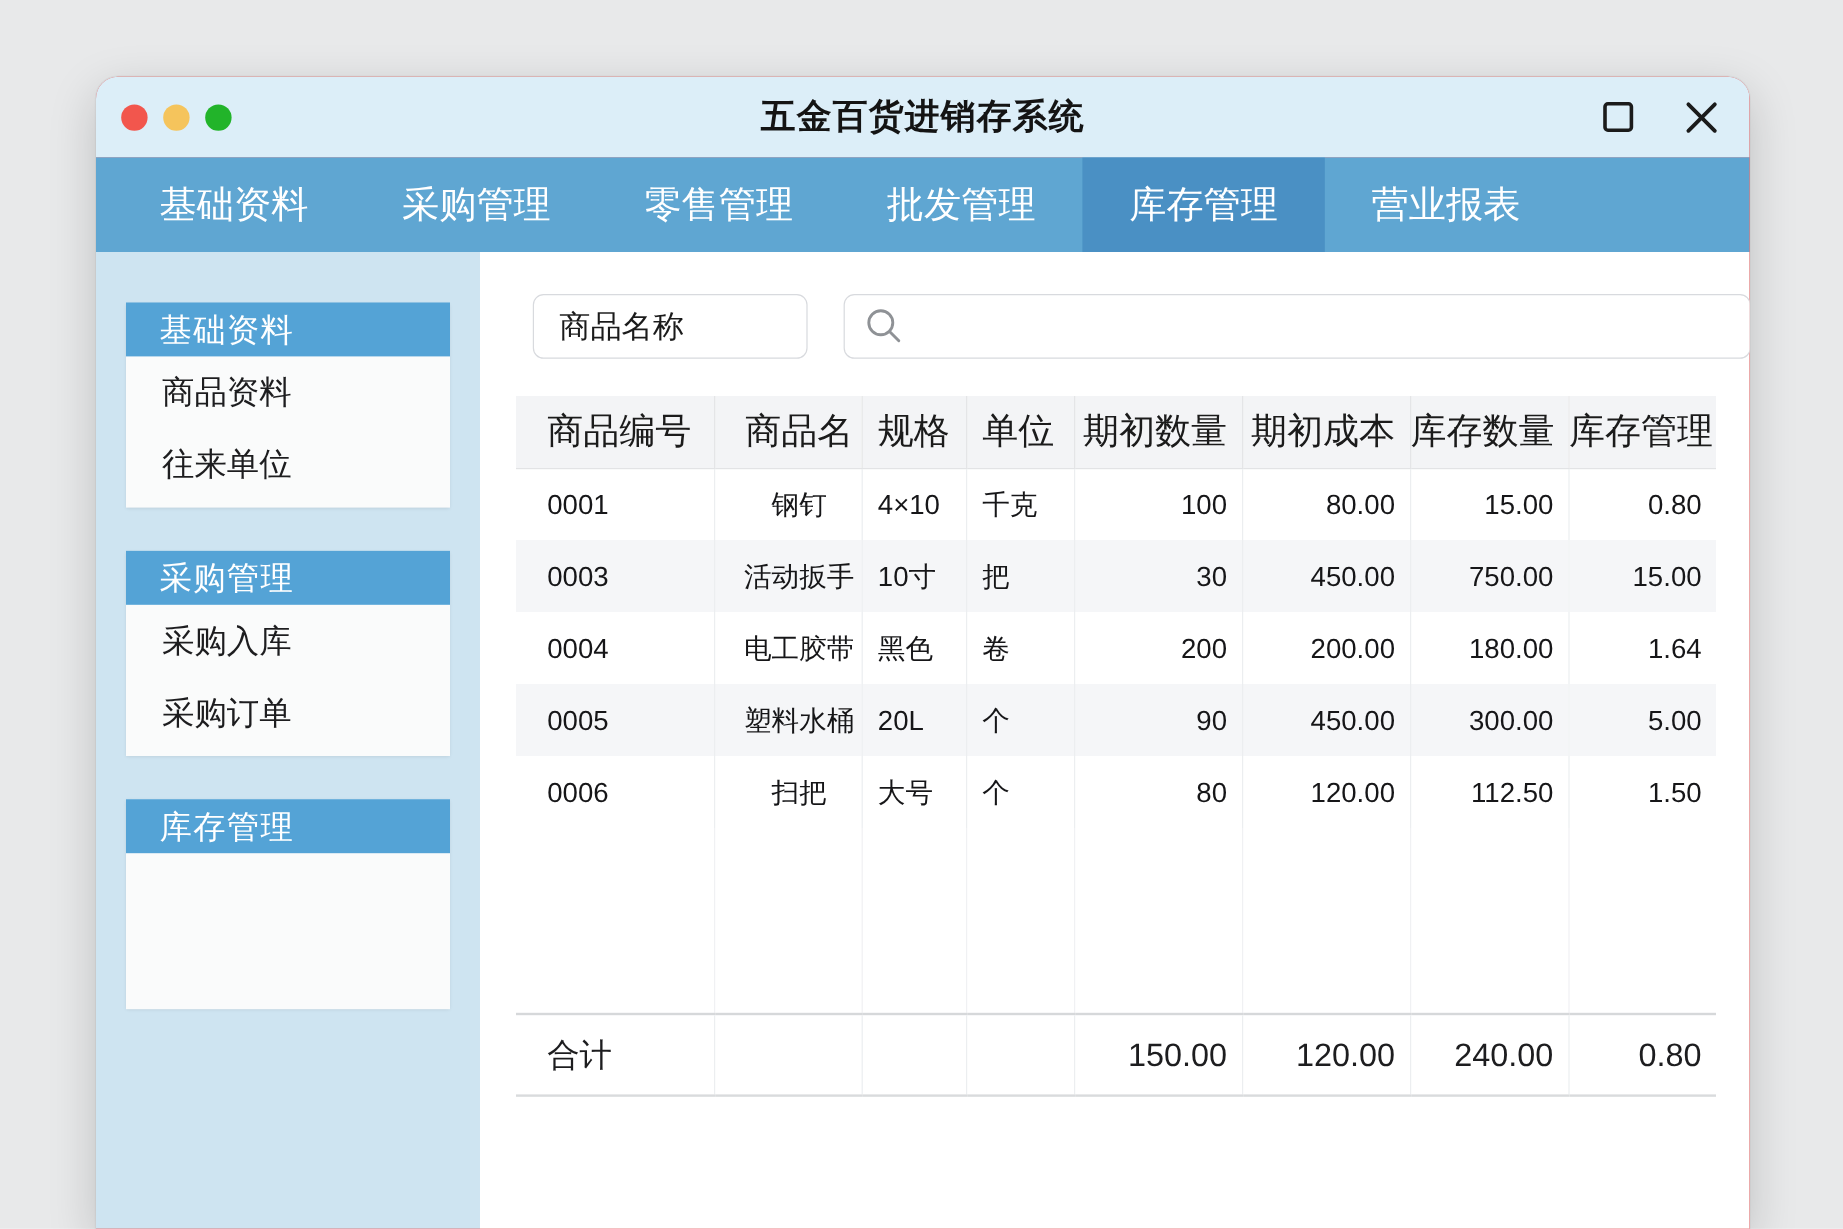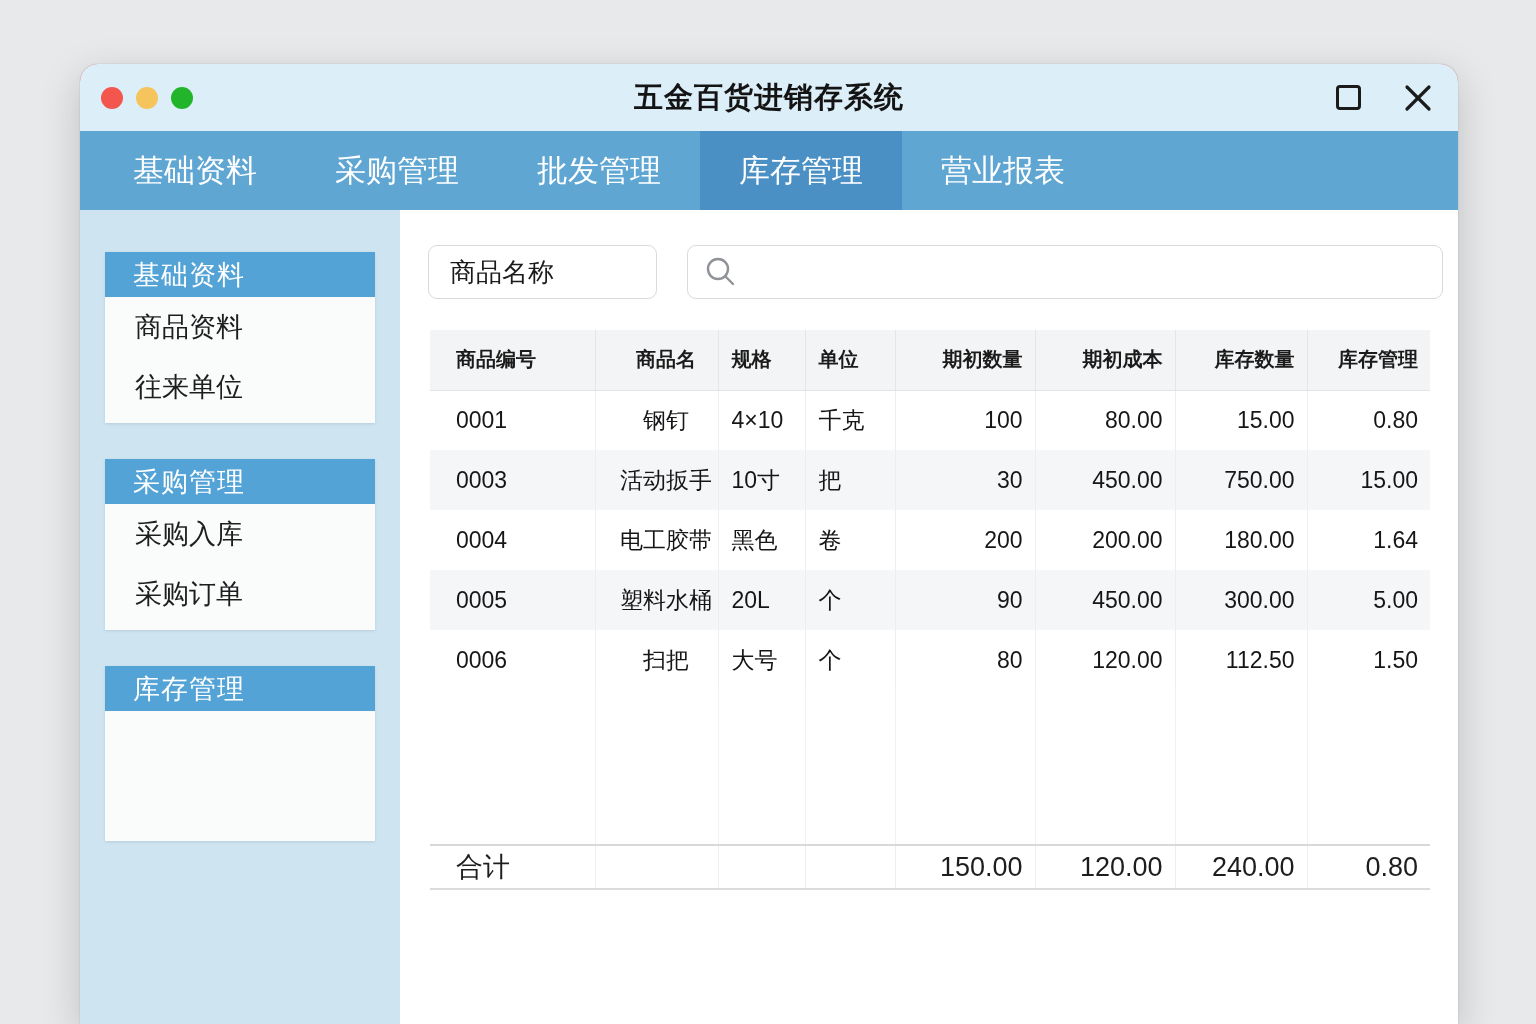--- a/index.html
+++ b/index.html
@@ -51,58 +51,58 @@
   }
   .side-item{
     height:60px; display:flex; align-items:center; padding-left:30px;
     font-size:27px; color:#1d1d1f; cursor:pointer;
   }
   .side-pad{ height:130px; }
 
   .main{ flex:1; background:#fff; height:100%; position:relative; }
 
   
-  .search-row{ position:absolute; left:28px; top:35px; display:flex; gap:30px; }
+  .search-row{ position:absolute; left:44px; top:35px; display:flex; gap:30px; }
   .field-label{
     width:229px; height:54px; background:#fff; border:1px solid #d8dade; border-radius:9px;
     display:flex; align-items:center; padding-left:21px; font-size:26px; color:#1b1b1b;
   }
   .search-box{
     width:756px; height:54px; background:#fff; border:1px solid #d8dade; border-radius:9px;
     display:flex; align-items:center; padding-left:16px;
   }
   .search-box svg{ flex:0 0 auto; }
   .search-box input{
     flex:1; border:none; outline:none; height:100%; font-size:25px; background:transparent; padding:0 12px;
     font-family:inherit;
   }
 
   
   .tbl-wrap{ position:absolute; left:30px; top:120px; width:1000px; }
   table{ border-collapse:collapse; table-layout:fixed; width:1000px; }
   thead td{
-    height:60px; background:#f3f4f6; font-size:20px; color:#1b1b1b;
-    border-bottom:1px solid #e2e3e5; border-right:1px solid #e4e5e7;font-weight:bold;
+    height:60px; background:#f3f4f6; font-size:30px; color:#1b1b1b;
+    border-bottom:1px solid #e2e3e5; border-right:1px solid #e4e5e7;
   }
   thead td:last-child{ border-right:none; }
   td{ overflow:hidden; white-space:nowrap; }
   tbody td{
     height:60px; font-size:23px; color:#161618;
     border-right:1px solid #eceef0;
   }
   tbody td:last-child{ border-right:none; }
   tbody tr:nth-child(even){ background:#f5f6f8; }
   td.c-left{ text-align:left; padding-left:26px; }
   td.c-name{ text-align:center; padding-left:19px; }
   td.c-small{ text-align:left; padding-left:13px; }
   td.c-num{ text-align:right; padding-right:12px; }
   tr.filler td{ height:155px; background:#fff; border-right:1px solid #f0f1f3; }
   tr.filler td:last-child{ border-right:none; }
   tr.total td{
-    height:44px; background:#fff; font-size:27px;
+    height:68px; background:#fff; font-size:27px;
     border-top:2px solid #d6d8da; border-bottom:2px solid #d9dbdd;
     border-right:1px solid #eceef0;
   }
   tr.total td:last-child{ border-right:none; }
 </style>
 </head>
 <body>
 
 <div class="page">
   <div class="window">
@@ -123,20 +123,21 @@
             <line x1="4" y1="4" x2="26" y2="26" stroke="#1b1b1b" stroke-width="3.2" stroke-linecap="round"></line>
             <line x1="26" y1="4" x2="4" y2="26" stroke="#1b1b1b" stroke-width="3.2" stroke-linecap="round"></line>
           </svg>
         </div>
       </div>
     </div>
 
     <div class="navbar">
         <div class="tab">基础资料</div>
         <div class="tab">采购管理</div>
+        <div class="tab">零售管理</div>
         <div class="tab">批发管理</div>
         <div class="tab active">库存管理</div>
         <div class="tab">营业报表</div>
       </div>
 
     <div class="appbody">
       <div class="sidebar">
           <div class="side-box">
             <div class="side-head">基础资料</div>
             <div class="side-item">商品资料</div>

